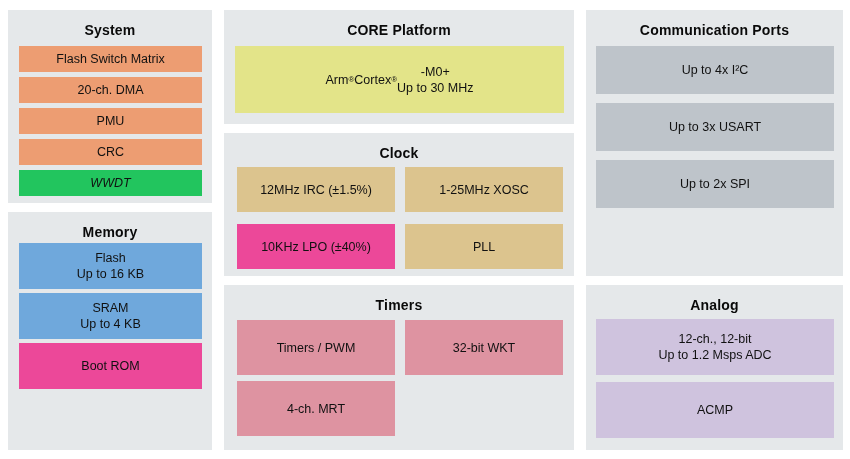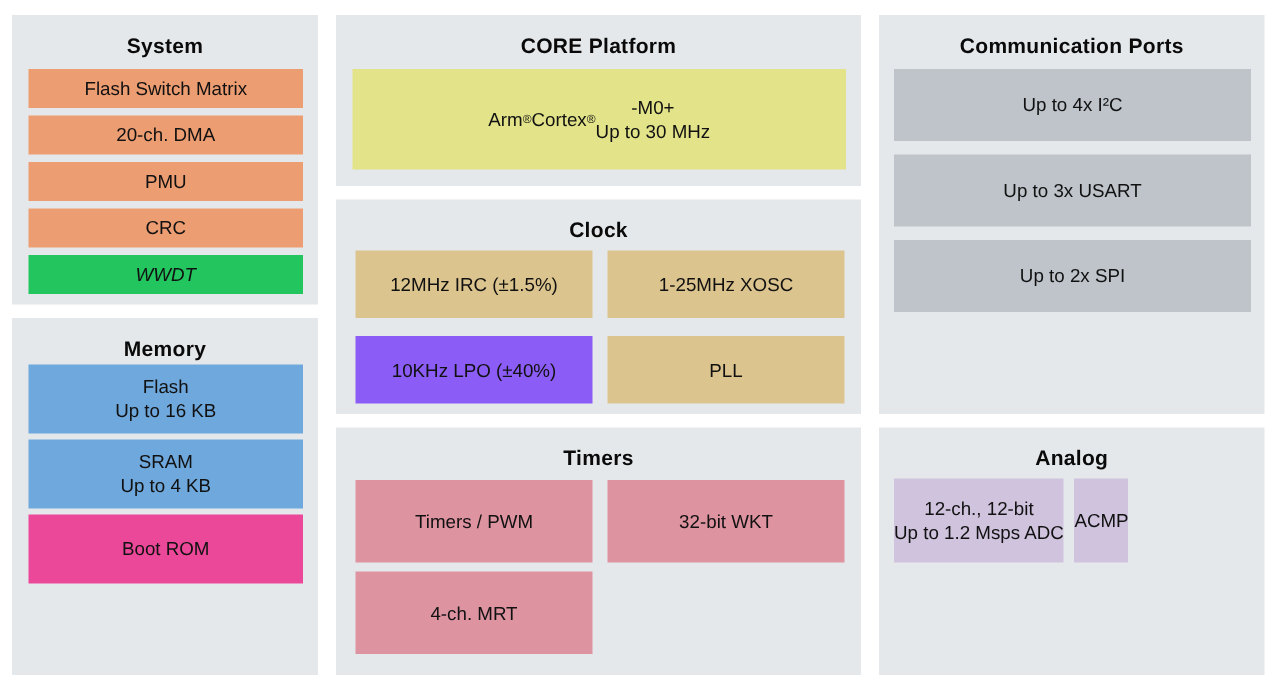--- a/index.html
+++ b/index.html
@@ -77,21 +77,21 @@
     column-gap: 10px; row-gap: 6px;
     margin: 0 11px 0 13px;
   }
   #panel-timers .block { height: 55px; }
 
   #panel-comm .panel-title { margin-bottom: 8px; }
   #panel-comm .stack { display: flex; flex-direction: column; gap: 9px; margin: 0 9px 0 10px; }
   #panel-comm .block { height: 48px; }
 
   #panel-analog .panel-title { margin-bottom: 6px; }
-  #panel-analog .stack { display: flex; gap: 7px; margin: 0 9px 0 10px; }
+  #panel-analog .stack { display: flex; flex-direction: column; gap: 7px; margin: 0 9px 0 10px; justify-content: flex-end; }
   #panel-analog .block { height: 56px; }
 </style>
 </head>
 <body>
 
 <div class="canvas">
 
   <div class="panel" id="panel-system" style="background-color: rgb(229, 232, 234);">
     <div class="panel-title">System</div>
     <div class="stack">
@@ -120,21 +120,21 @@
       <div class="block" style="background-color: rgb(227, 228, 137);">Arm<sup>®</sup> Cortex<sup>®</sup>-M0+
 Up to 30 MHz</div>
     </div>
   </div>
 
   <div class="panel" id="panel-clock" style="background-color: rgb(229, 232, 234);">
     <div class="panel-title">Clock</div>
     <div class="grid2">
       <div class="block" style="background-color: rgb(220, 196, 142);">12MHz IRC (±1.5%)</div>
       <div class="block" style="background-color: rgb(220, 196, 142);">1-25MHz XOSC</div>
-      <div class="block" style="background-color: #8b5cf6;">10KHz LPO (±40%)</div>
+      <div class="block" style="background-color: #ec4899;">10KHz LPO (±40%)</div>
       <div class="block" style="background-color: rgb(220, 196, 142);">PLL</div>
     </div>
   </div>
 
   <div class="panel" id="panel-timers" style="background-color: rgb(229, 232, 234);">
     <div class="panel-title">Timers</div>
     <div class="grid2">
       <div class="block" style="background-color: rgb(222, 147, 161);">Timers / PWM</div>
       <div class="block" style="background-color: rgb(222, 147, 161);">32-bit WKT</div>
       <div class="block" style="background-color: rgb(222, 147, 161);">4-ch. MRT</div>

